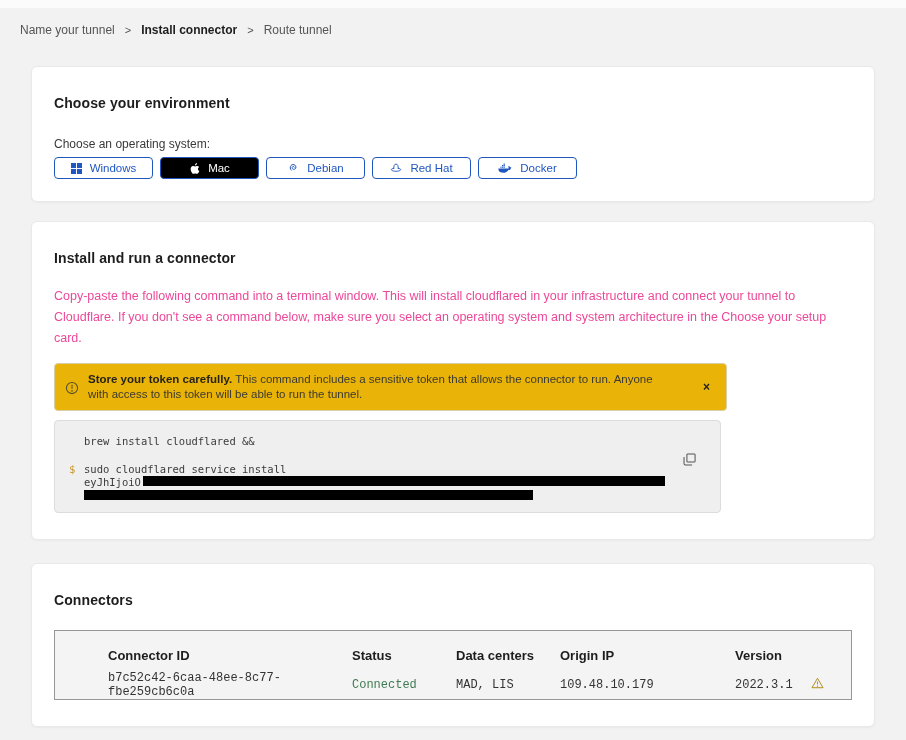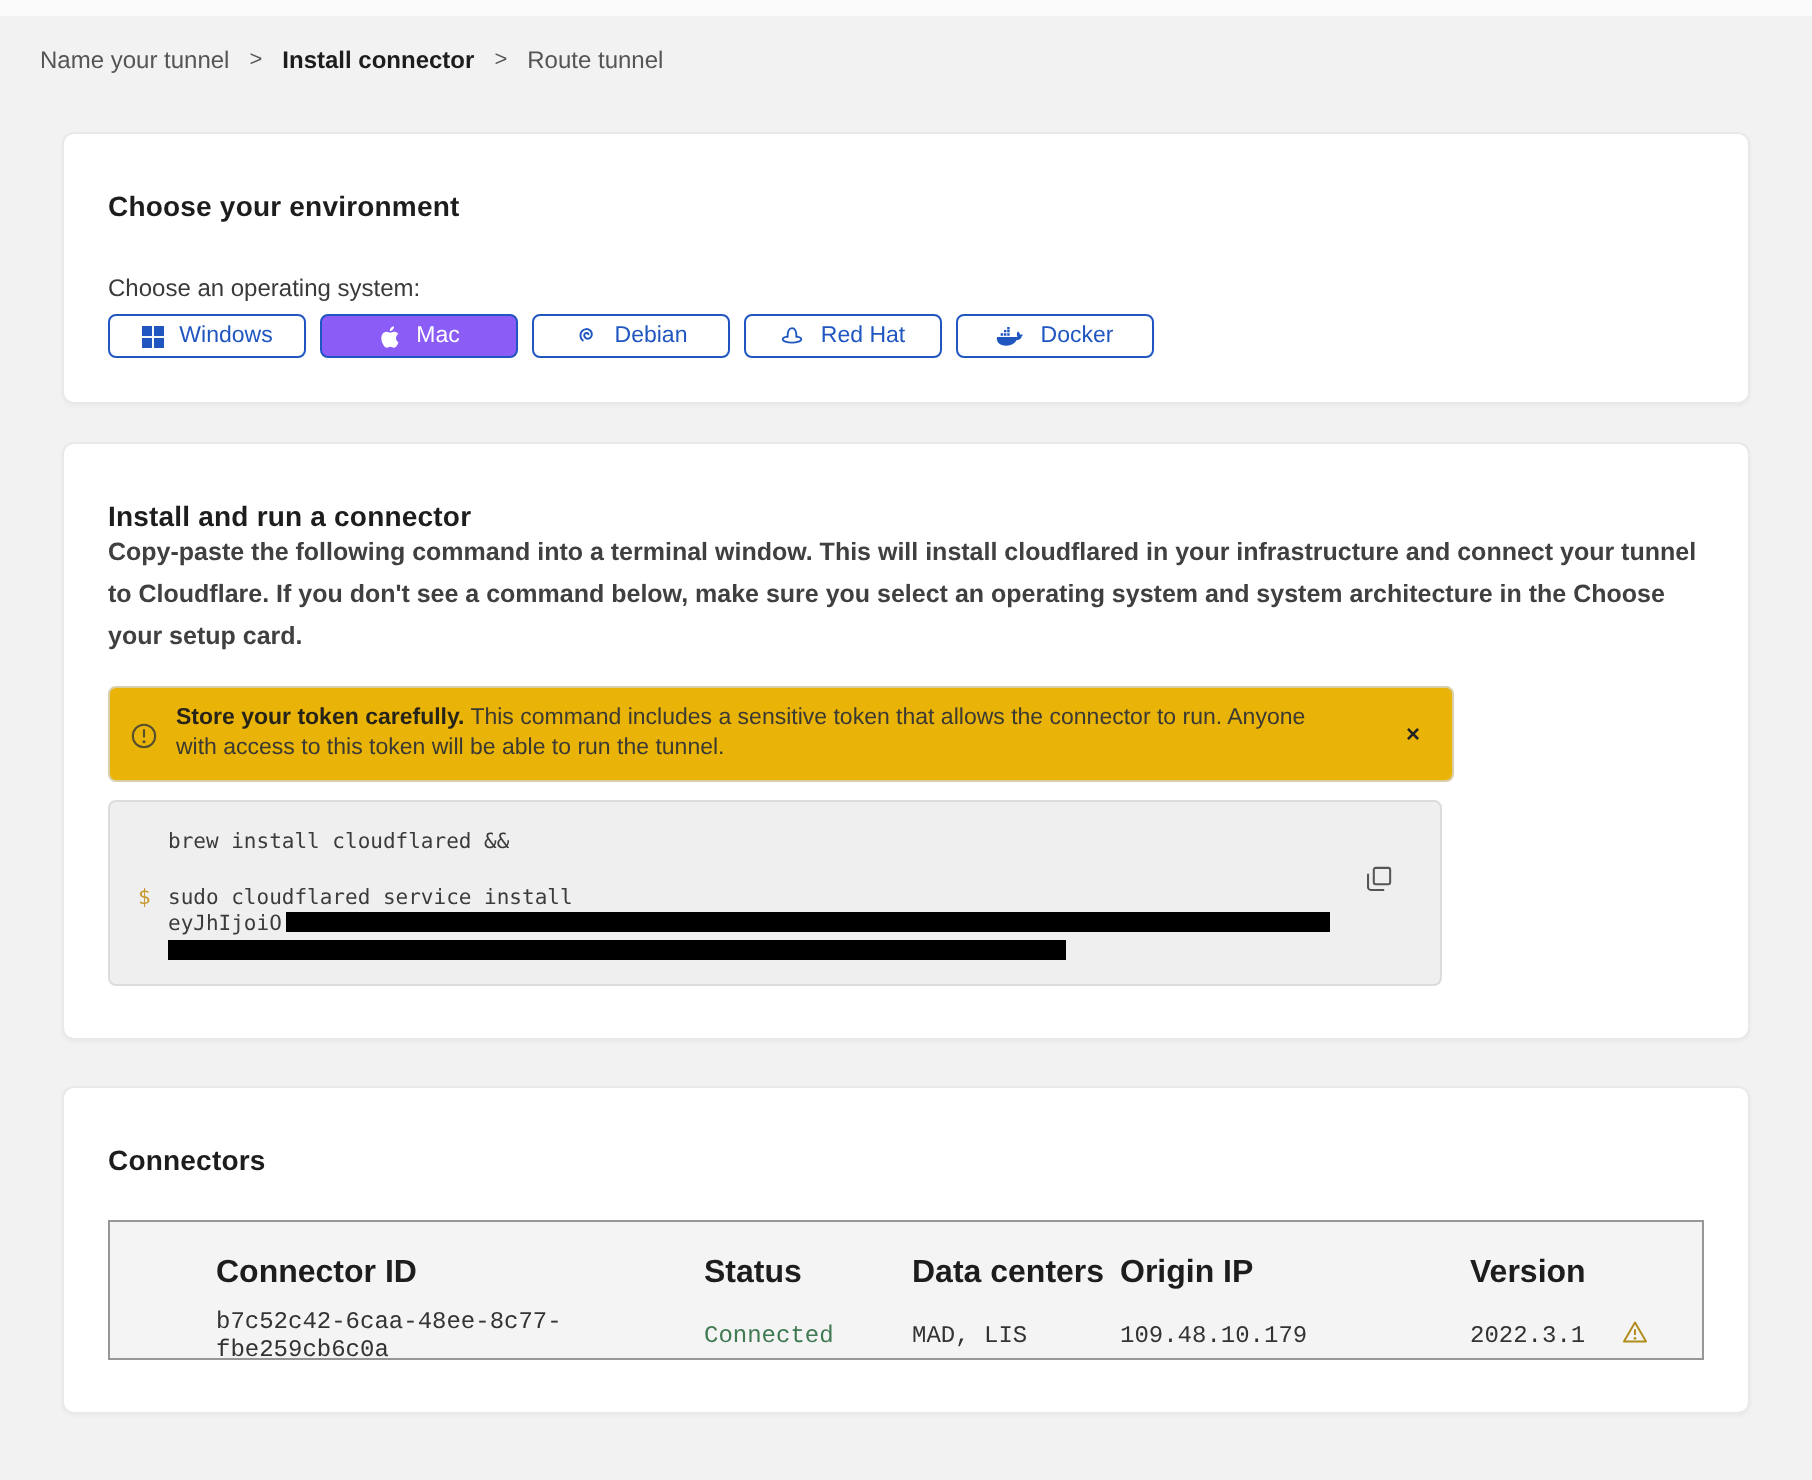--- a/index.html
+++ b/index.html
@@ -43,27 +43,27 @@
   .os-label { margin-top: 26px; font-size: 12px; color: #3a3a3a; }
   .os-row { margin-top: 6px; display: flex; gap: 7px; }
   .os-btn {
     width: 99px; height: 22px;
     display: inline-flex; align-items: center; justify-content: center; gap: 8px;
     background: #ffffff; color: #2056c0;
     border: 1px solid #2056c0; border-radius: 4px;
     font-family: "Liberation Sans", sans-serif;
     font-size: 11.5px; cursor: pointer;
   }
-  .os-btn.selected { background: #8b5cf6; color: #ffffff; border-color: #2056c0; }
+  .os-btn.selected { background: #000000; color: #ffffff; border-color: #2056c0; }
   .os-btn svg { display: block; }
 
   
   .install-desc {
-    font-size: 12.5px; color: #404040;
-    line-height: 21px; max-width: 800px; font-weight: bold;
+    margin-top: 20px; font-size: 12.5px; color: #ec4899;
+    line-height: 21px; max-width: 800px;
   }
   .warning-banner {
     margin-top: 14px; width: 673px;
     background: #eab308; border: 1px solid #d8cfa9; border-radius: 4px;
     padding: 8px 12px 8px 10px;
     display: flex; align-items: center; gap: 9px;
     font-size: 11.5px; line-height: 15px; color: #3b3a32;
   }
   .warning-banner .icon-wrap { flex: 0 0 auto; margin-top: 6px; }
   .warning-text { flex: 1 1 auto; padding-right: 14px; }
@@ -97,21 +97,21 @@
   }
 
   
   .connectors-table {
     margin-top: 22px; width: 100%; height: 70px;
     background: #f4f4f4; border: 1px solid #979797;
     padding: 17px 0 0 53px;
     font-size: 12px;
   }
   .tbl-row { display: flex; align-items: center; }
-  .tbl-header { font-weight: bold; font-size: 16px; color: #1d1d1d; }
+  .tbl-header { font-weight: bold; font-size: 13px; color: #1d1d1d; }
   .tbl-values { margin-top: 8px; color: #333; font-family: Liberation Mono, monospace; }
   .col-id { width: 244px; }
   .col-status { width: 104px; }
   .col-dc { width: 104px; }
   .col-ip { width: 175px; }
   .col-version { flex: 1; }
   .status-connected { color: #3f7a52; }
   .version-cell { display: inline-flex; align-items: center; gap: 18px; }
 </style>
 </head>

